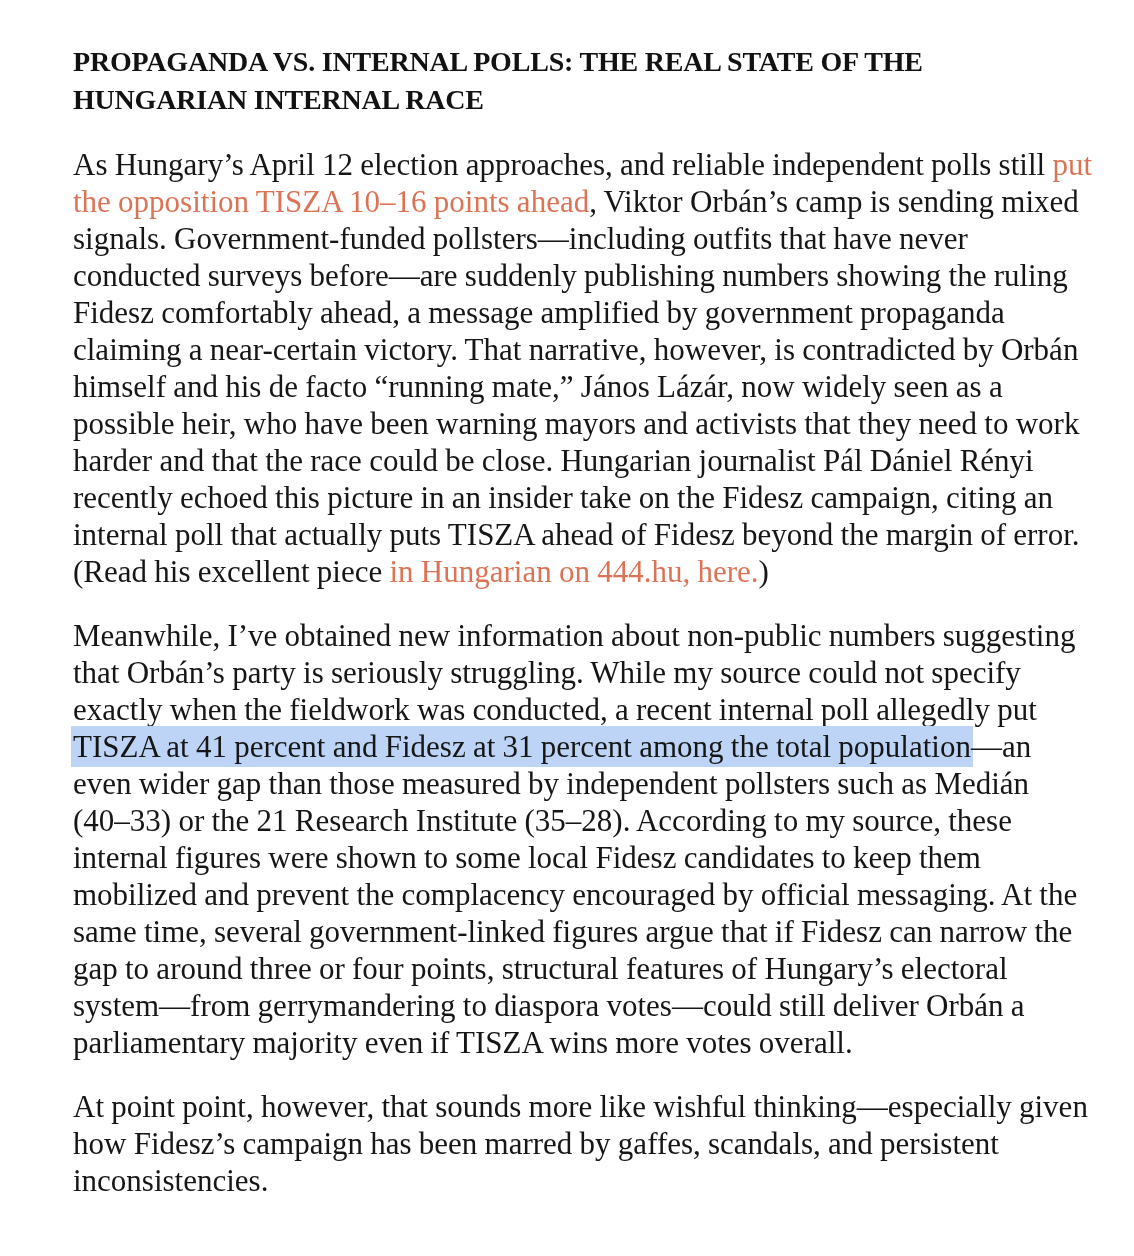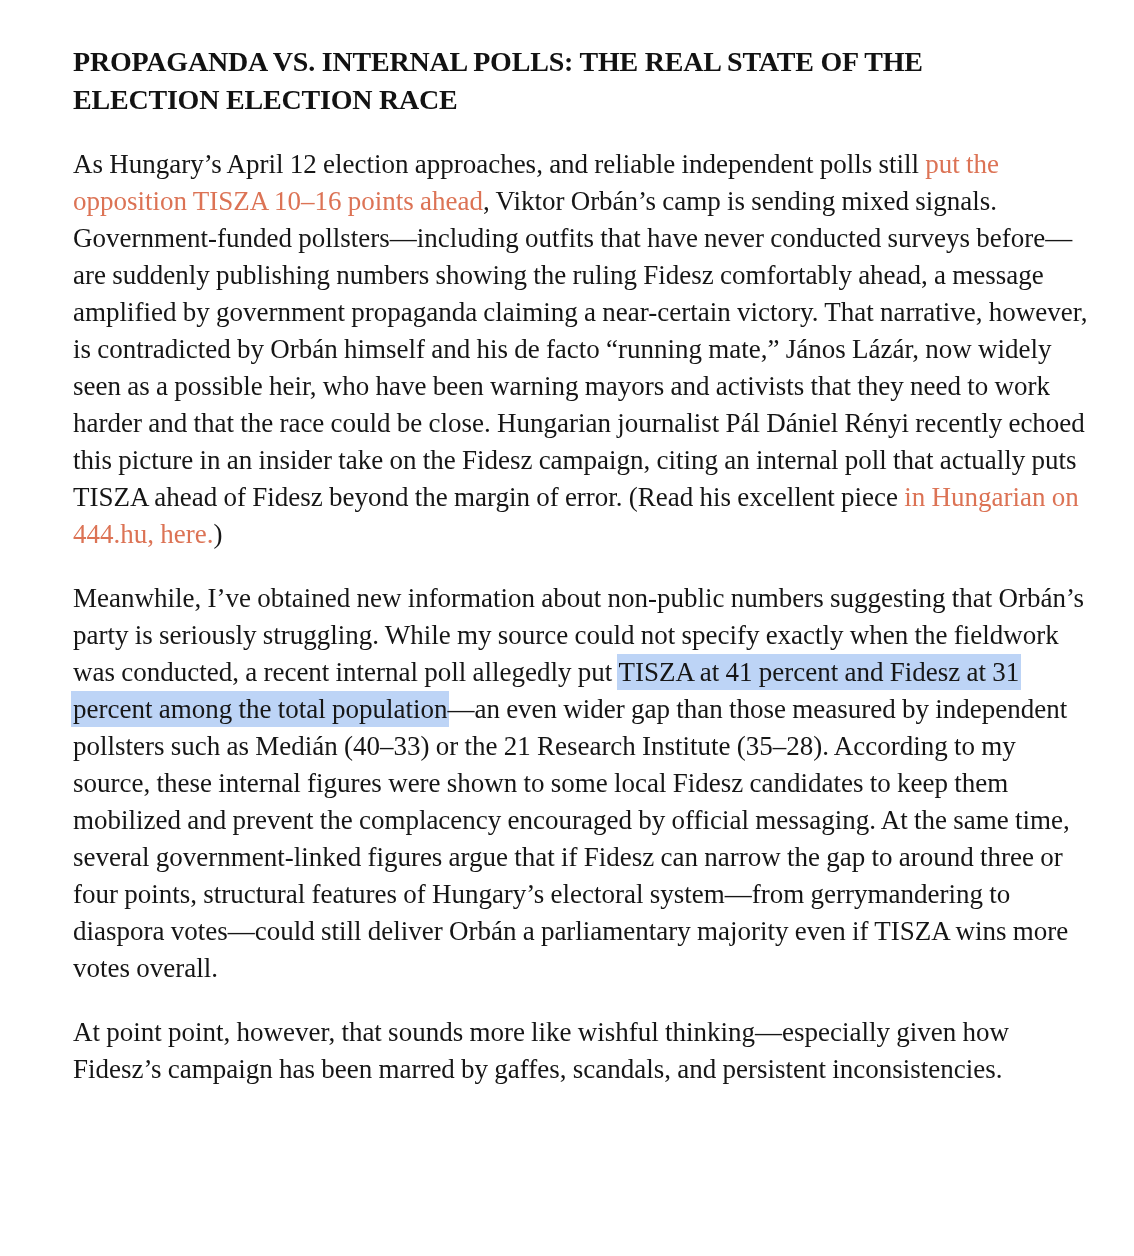--- a/index.html
+++ b/index.html
@@ -25,21 +25,21 @@
     line-height: 38px;
     font-weight: bold;
     letter-spacing: -0.2px;
     margin: 0 0 27px 0;
     color: #121212;
   }
   .article-title .title-line {
     display: block;
   }
   .body-para {
-    font-size: 27px;
+    font-size: 31px;
     line-height: 37px;
     margin: 0 0 27px 0;
     color: #161616;
     word-spacing: -0.5px;
   }
   .body-para:last-child {
     margin-bottom: 0;
   }
   a.link {
     color: #dc7355;
@@ -54,20 +54,20 @@
     box-decoration-break: clone;
     -webkit-box-decoration-break: clone;
   }
 </style>
 </head>
 <body>
 
 <div class="article">
   <h1 class="article-title">
     <span class="title-line">PROPAGANDA VS. INTERNAL POLLS: THE REAL STATE OF THE</span>
-    <span class="title-line">ELECTION ELECTION RACE</span>
+    <span class="title-line">HUNGARIAN INTERNAL RACE</span>
   </h1>
   <div>
       <p class="body-para"><span>As Hungary’s April 12 election approaches, and reliable independent polls still </span><a class="link" href="#">put the opposition TISZA 10–16 points ahead</a><span>, Viktor Orbán’s camp is sending mixed signals. Government-funded pollsters—including outfits that have never conducted surveys before—are suddenly publishing numbers showing the ruling Fidesz comfortably ahead, a message amplified by government propaganda claiming a near-certain victory. That narrative, however, is contradicted by Orbán himself and his de facto “running mate,” János Lázár, now widely seen as a possible heir, who have been warning mayors and activists that they need to work harder and that the race could be close. Hungarian journalist Pál Dániel Rényi recently echoed this picture in an insider take on the Fidesz campaign, citing an internal poll that actually puts TISZA ahead of Fidesz beyond the margin of error. (Read his excellent piece </span><a class="link" href="#">in Hungarian on 444.hu, here.</a><span>)</span></p>
       <p class="body-para"><span>Meanwhile, I’ve obtained new information about non-public numbers suggesting that Orbán’s party is seriously struggling. While my source could not specify exactly when the fieldwork was conducted, a recent internal poll allegedly put </span><mark class="highlight">TISZA at 41 percent and Fidesz at 31 percent among the total population</mark><span>—an even wider gap than those measured by independent pollsters such as Medián (40–33) or the 21 Research Institute (35–28). According to my source, these internal figures were shown to some local Fidesz candidates to keep them mobilized and prevent the complacency encouraged by official messaging. At the same time, several government-linked figures argue that if Fidesz can narrow the gap to around three or four points, structural features of Hungary’s electoral system—from gerrymandering to diaspora votes—could still deliver Orbán a parliamentary majority even if TISZA wins more votes overall.</span></p>
       <p class="body-para"><span>At point point, however, that sounds more like wishful thinking—especially given how Fidesz’s campaign has been marred by gaffes, scandals, and persistent inconsistencies.</span></p>
     </div>
 </div>
 
 </body></html>

